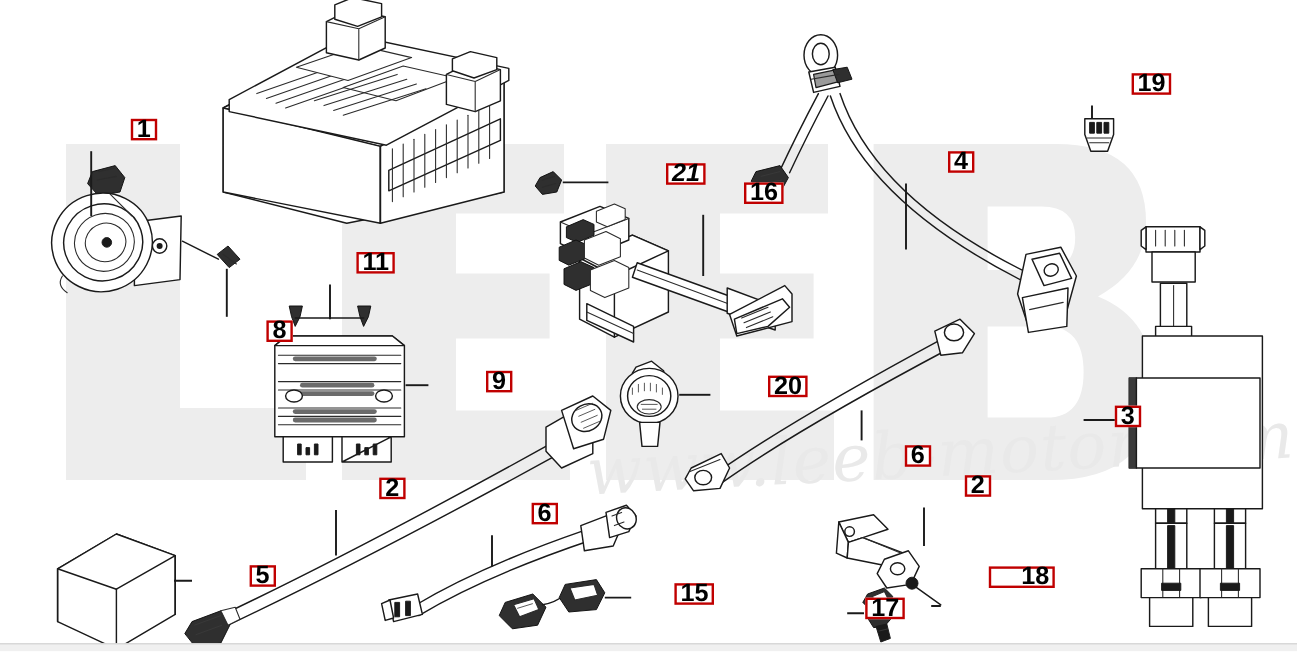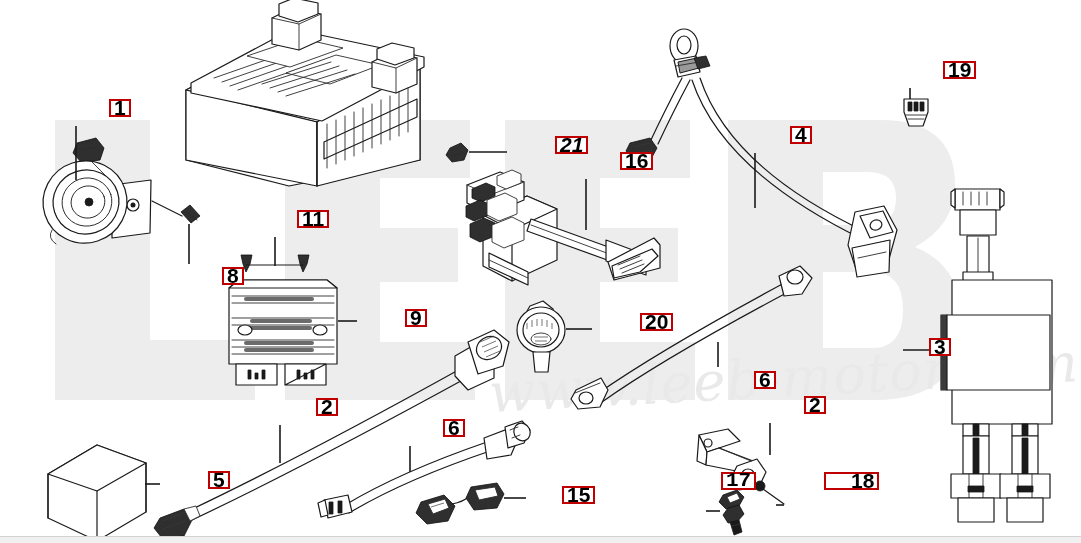--- a/index.html
+++ b/index.html
@@ -442,21 +442,21 @@
   <div class="callout" style="left:745px;top:126px;">4</div>
   <div class="callout" style="left:163px;top:471px;">5</div>
   <div class="callout" style="left:709px;top:371px;">6</div>
   <div class="callout" style="left:177px;top:267px;">8</div>
   <div class="callout" style="left:360px;top:309px;">9</div>
   <div class="callout" style="left:575px;top:152px;">16</div>
   <div class="callout" style="left:252px;top:210px;">11</div>
   <div class="callout" style="left:398px;top:419px;">6</div>
   <div class="callout" style="left:517px;top:486px;">15</div>
   <div class="callout" style="left:759px;top:396px;">2</div>
-  <div class="callout" style="left:676px;top:472px;font-family:Liberation Mono, monospace;">17</div>
+  <div class="callout" style="left:676px;top:498px;">17</div>
   <div class="callout" style="left:779px;top:472px;padding-left:25px;">18</div>
   <div class="callout" style="left:898px;top:61px;">19</div>
   <div class="callout" style="left:595px;top:313px;text-align:center;">20</div>
   <div class="callout" style="left:510px;top:136px;font-style:italic;">21</div>
 
   <div id="bottom-strip"></div>
 
 </div>
 
 </body></html>

